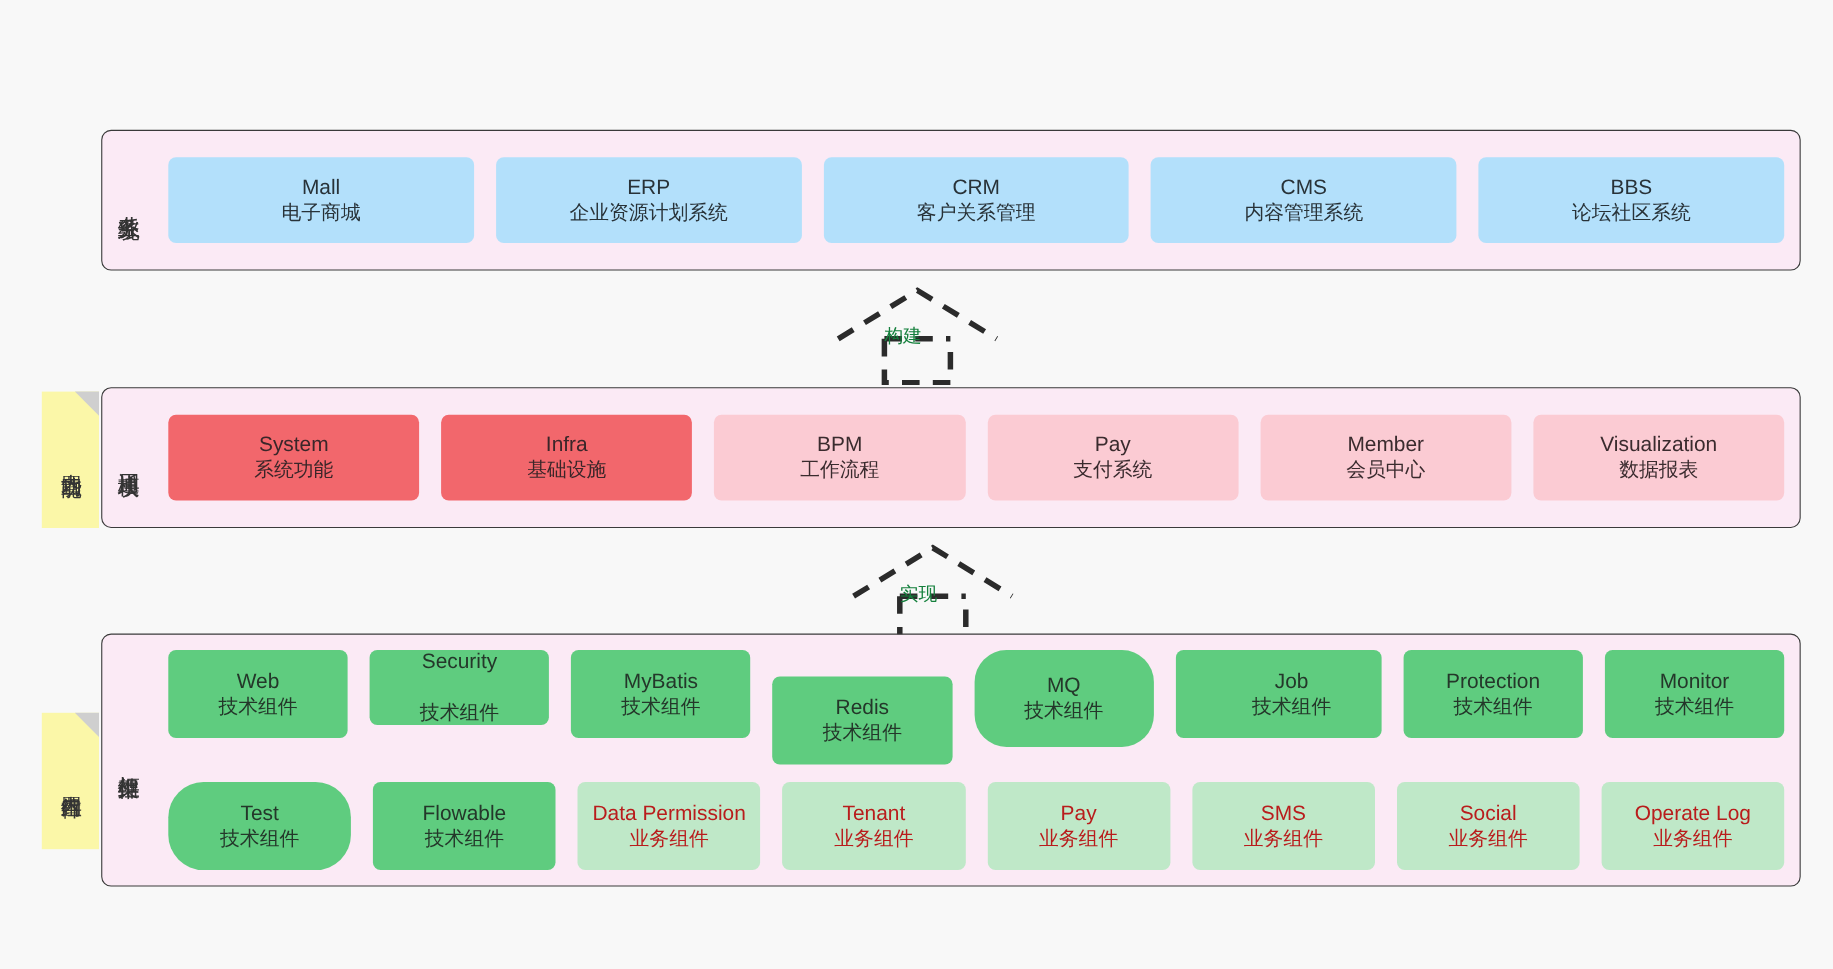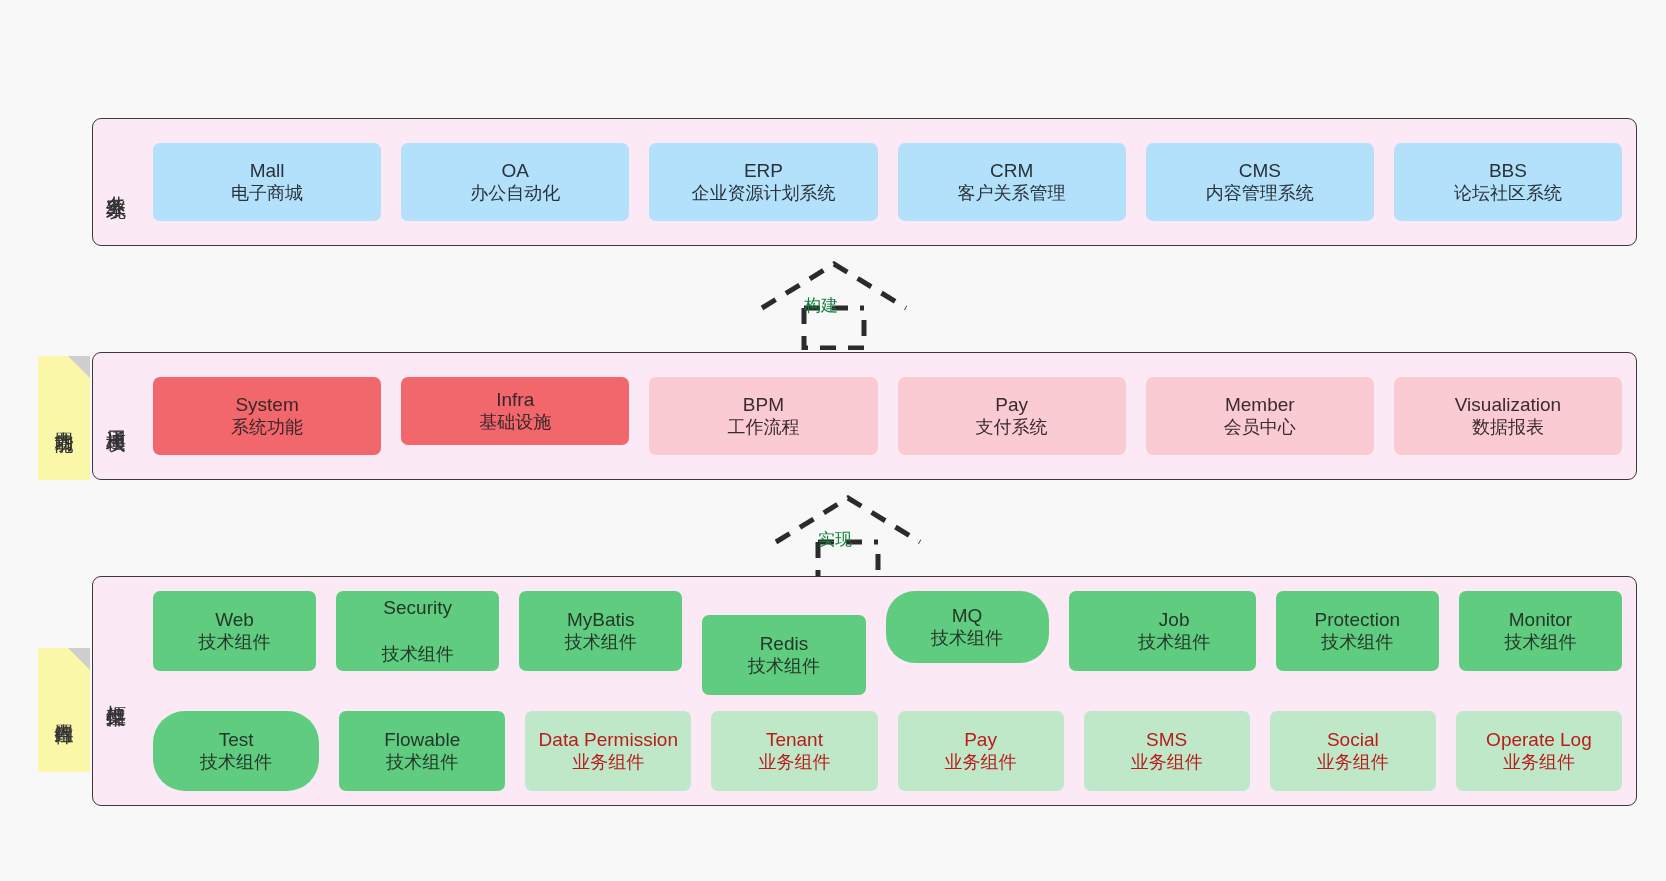--- a/index.html
+++ b/index.html
@@ -114,24 +114,20 @@
 
   <div class="layer" id="layer-business" style="left:92px; top:118px; width:1545px; height:128px;">
     <div class="layer-title">业务系统</div>
     <div class="layer-body">
       <div class="row" id="business-row">
           <div class="cell c-blue" style="height: 78px;">
             <div class="en">Mall</div>
             <div class="cn">电子商城</div>
           </div>
           <div class="cell c-blue" style="height: 78px;">
-            <div class="en">OA</div>
-            <div class="cn">办公自动化</div>
-          </div>
-          <div class="cell c-blue" style="height: 78px;">
             <div class="en">ERP</div>
             <div class="cn">企业资源计划系统</div>
           </div>
           <div class="cell c-blue" style="height: 78px;">
             <div class="en">CRM</div>
             <div class="cn">客户关系管理</div>
           </div>
           <div class="cell c-blue" style="height: 78px;">
             <div class="en">CMS</div>
             <div class="cn">内容管理系统</div>
@@ -159,21 +155,21 @@
   </div>
 
   <div class="layer" id="layer-module" style="left:92px; top:352px; width:1545px; height:128px;justify-content:center;">
     <div class="layer-title">通用模块</div>
     <div class="layer-body">
       <div class="row" id="module-row">
           <div class="cell c-red" style="height: 78px;">
             <div class="en">System</div>
             <div class="cn">系统功能</div>
           </div>
-          <div class="cell c-red" style="height: 68px;">
+          <div class="cell c-red" style="height: 78px;">
             <div class="en">Infra</div>
             <div class="cn">基础设施</div>
           </div>
           <div class="cell c-pink" style="height: 78px;">
             <div class="en">BPM</div>
             <div class="cn">工作流程</div>
           </div>
           <div class="cell c-pink" style="height: 78px;">
             <div class="en">Pay</div>
             <div class="cn">支付系统</div>
@@ -205,33 +201,33 @@
   </div>
 
   <div class="layer" id="layer-framework" style="left:92px; top:576px; width:1545px; height:230px;">
     <div class="layer-title">框架组件</div>
     <div class="layer-body">
       <div class="row" id="framework-row1">
           <div class="cell c-green" style="height: 80px;">
             <div class="en">Web</div>
             <div class="cn">技术组件</div>
           </div>
-          <div class="cell c-green" style="height: 80px; gap: 25px;">
+          <div class="cell c-green" style="height: 68px; gap: 25px;">
             <div class="en">Security</div>
             <div class="cn">技术组件</div>
           </div>
           <div class="cell c-green" style="height: 80px;">
             <div class="en">MyBatis</div>
             <div class="cn">技术组件</div>
           </div>
           <div class="cell c-green" style="height: 80px; margin-top: 24px;">
             <div class="en">Redis</div>
             <div class="cn">技术组件</div>
           </div>
-          <div class="cell c-green" style="height: 72px; border-radius: 29px;">
+          <div class="cell c-green" style="height: 88px; border-radius: 29px;">
             <div class="en">MQ</div>
             <div class="cn">技术组件</div>
           </div>
           <div class="cell c-green" style="height: 80px; padding-left: 24px;">
             <div class="en">Job</div>
             <div class="cn">技术组件</div>
           </div>
           <div class="cell c-green" style="height: 80px;">
             <div class="en">Protection</div>
             <div class="cn">技术组件</div>

